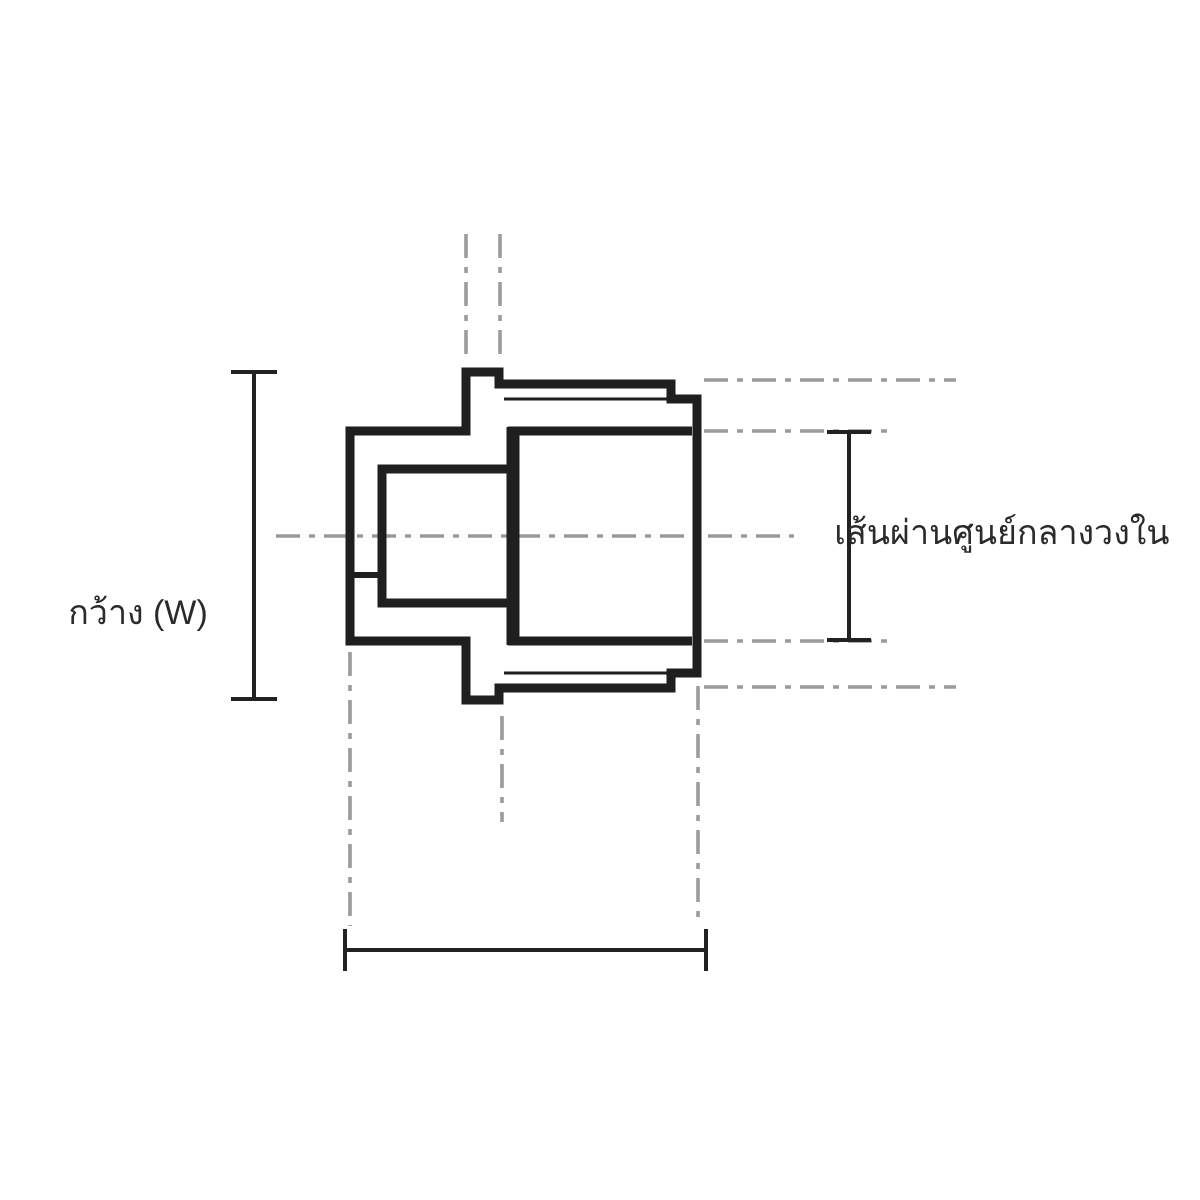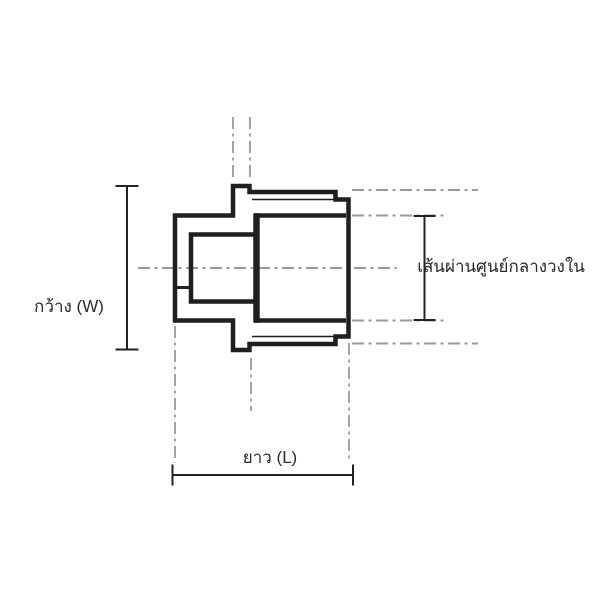--- a/index.html
+++ b/index.html
@@ -88,15 +88,14 @@
       <line x1="353" y1="464.5" x2="353" y2="485.5"></line>
     </g>
   </svg>
 
   <div class="dim-label" id="width-label">กว้าง (W)</div>
 
   <div class="dim-label multiline" id="id-label">
     <div>เส้นผ่านศูนย์กลางวงใน</div>
   </div>
 
-  <div class="dim-label" id="length-label">ยาว (L)</div>
 
 </div>
 
 </body></html>

